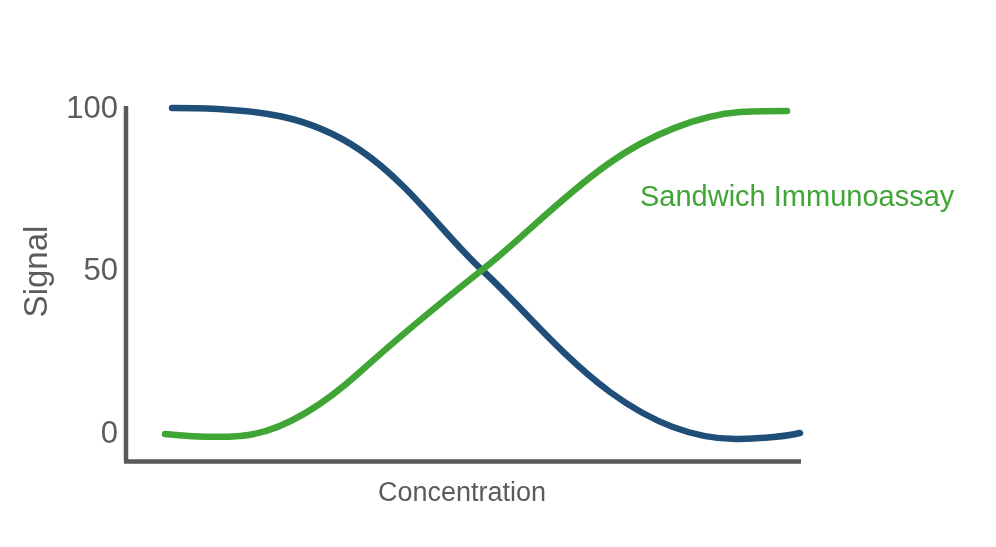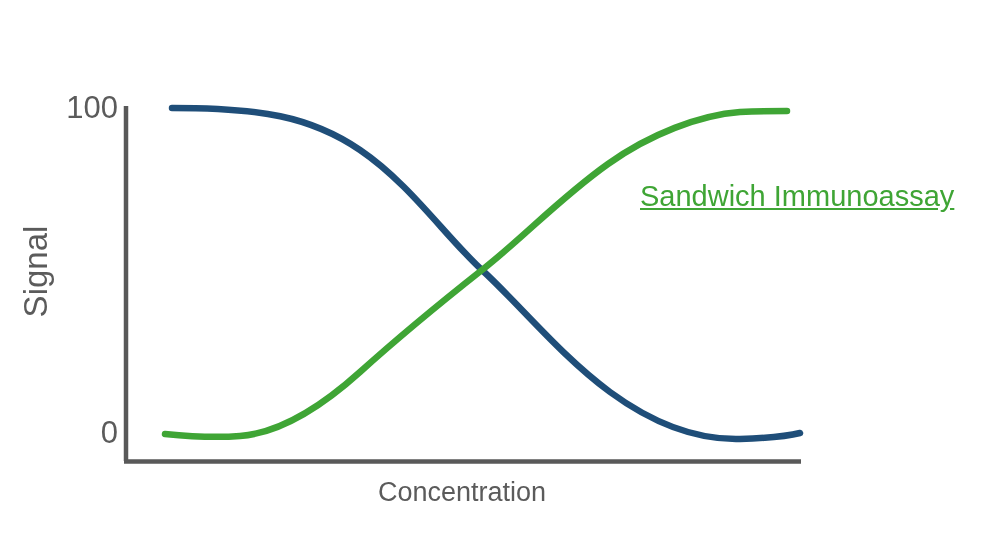--- a/index.html
+++ b/index.html
@@ -67,21 +67,20 @@
     white-space: nowrap;
     line-height: 1;
   }
   .series-label {
     position: absolute;
     font-family: "Liberation Sans", sans-serif;
     font-size: 29px;
     white-space: nowrap;
     line-height: 1;
     font-weight: 400;
-    text-decoration: underline;
   }
   #label-sandwich {
     left: 640px;
     top: 182px;
     color: #3fa535;
   }
   #label-competitive {
     left: 640px;
     top: 314px;
     color: #1f4e79;
@@ -108,20 +107,21 @@
     <path d="M 165,434
              C 195,437 215,438 240,436
              C 280,433 320,408 360,372
              C 400,336 444,300 482,270
              C 524,237 560,198 608,164
              C 650,134 700,115 740,112
              C 762,111 778,111 787,111" fill="none" stroke="#3fa535" stroke-width="6.5" stroke-linecap="round" stroke-linejoin="round"></path>
   </svg>
 
   <div class="tick-label" id="ytick-100">100</div>
+  <div class="tick-label" id="ytick-50">50</div>
   <div class="tick-label" id="ytick-0">0</div>
 
   <div id="ylabel">Signal</div>
 
   <div id="xlabel">Concentration</div>
 
   <div class="series-label" id="label-sandwich">Sandwich Immunoassay</div>
 
 
 </div>

